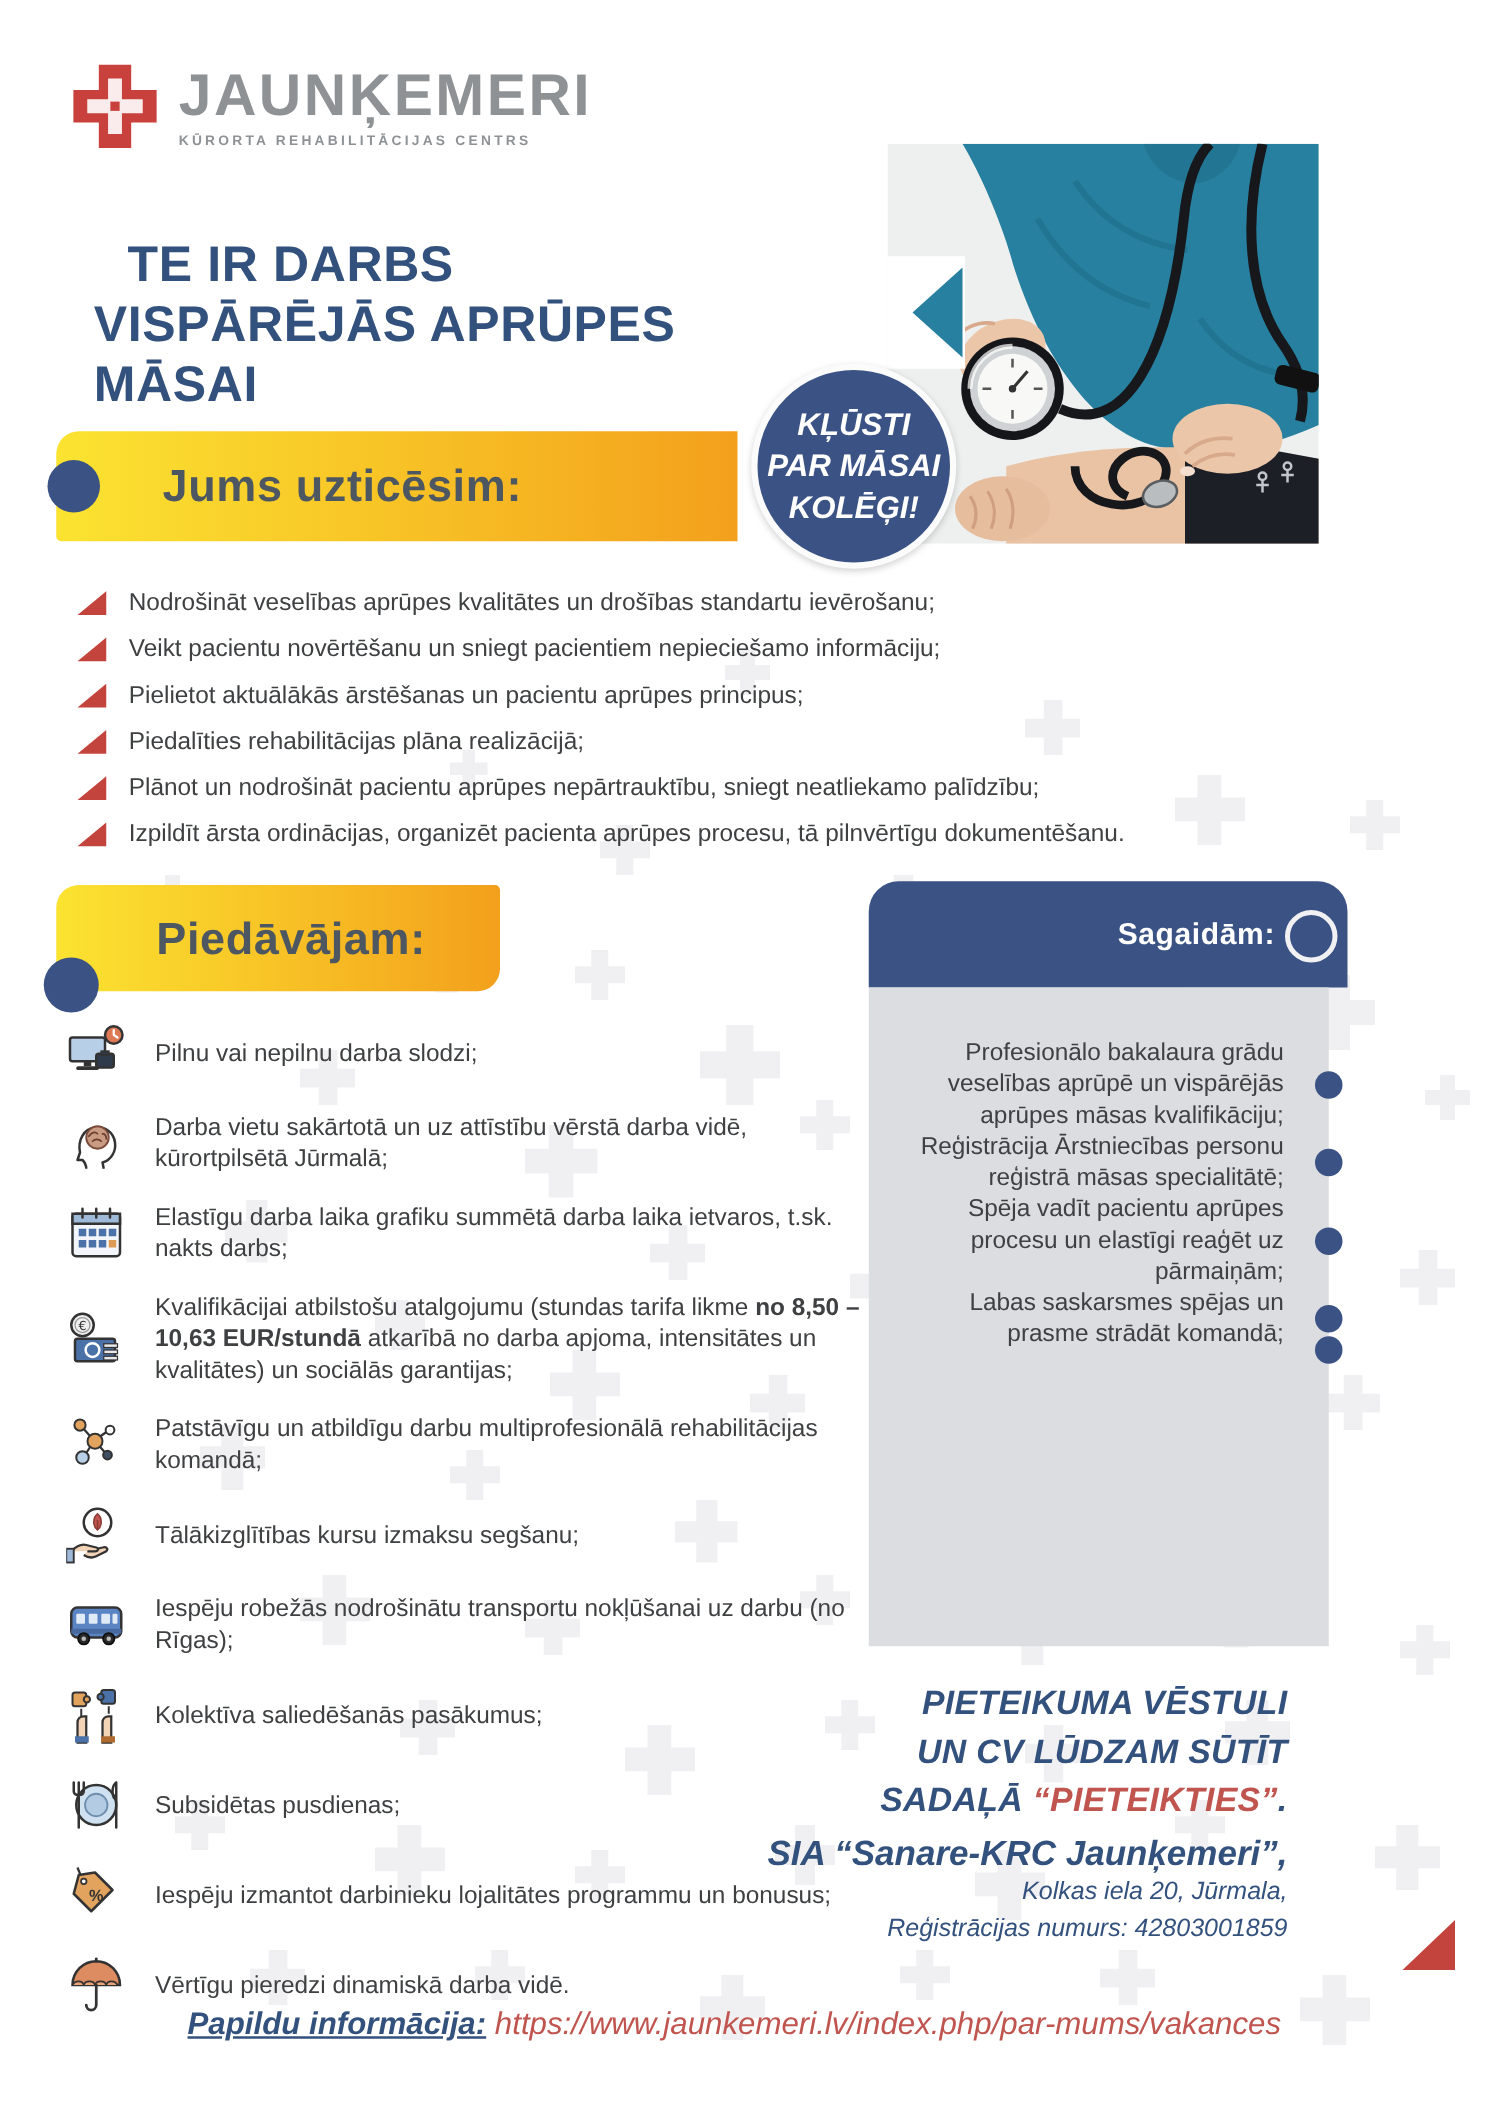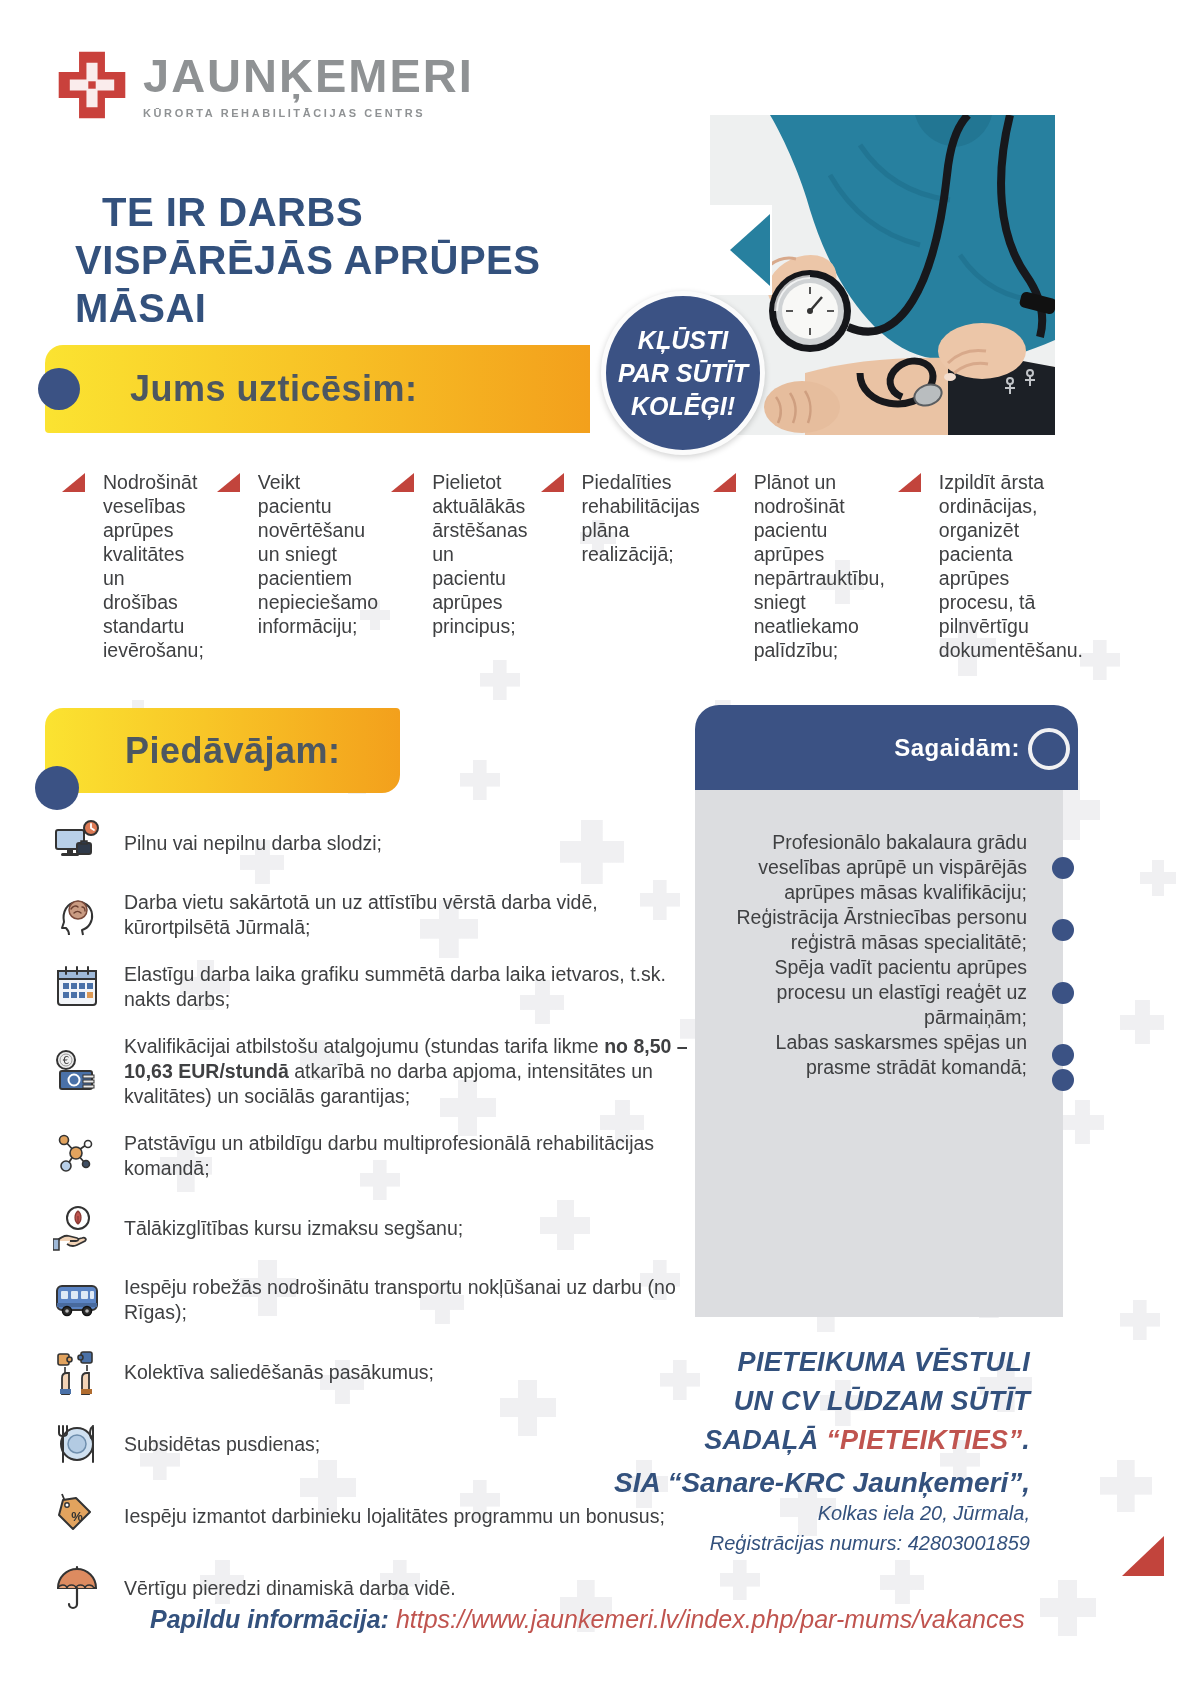--- a/index.html
+++ b/index.html
@@ -44,21 +44,21 @@
   .band2 .band-dot{width:44px;height:44px;left:-10px;top:58px;}
 
   
   .badge{position:absolute;left:601px;top:291px;width:154px;height:154px;border-radius:50%;
     background:var(--blue);border:5px solid #fbfbfb;box-shadow:0 2px 6px rgba(0,0,0,.18);
     display:flex;flex-direction:column;align-items:center;justify-content:center;
     color:#fff;font-style:italic;font-weight:bold;font-size:25px;line-height:33px;text-align:center;}
 
   
   .duties{position:absolute;left:62px;top:470px;width:880px;list-style:none;margin:0;padding:0;
-    display:flex;flex-direction:row;gap:13px;}
+    display:flex;flex-direction:column;gap:13px;}
   .duty-row{display:flex;align-items:flex-start;gap:18px;font-size:19.5px;color:var(--body-text);line-height:24px;}
   .tri{flex:none;width:0;height:0;margin-top:3px;
     border-left:23px solid transparent;border-bottom:19px solid var(--red);}
 
   
   .offers{position:absolute;left:52px;top:818px;width:660px;list-style:none;margin:0;padding:0;
     display:flex;flex-direction:column;gap:22px;}
   .offer-row{display:flex;align-items:center;gap:22px;}
   .offer-icon{flex:none;width:50px;height:50px;display:flex;align-items:center;justify-content:center;}
   .offer-icon svg{width:48px;height:48px;display:block;}
@@ -83,21 +83,21 @@
     color:var(--navy);font-style:italic;font-weight:bold;font-size:27px;line-height:39px;letter-spacing:.3px;}
   .apply .hl{color:var(--salmon);}
   .company{position:absolute;right:170px;top:1468px;width:420px;text-align:right;
     color:var(--navy);font-style:italic;font-size:20px;line-height:30px;}
   .company .cname{font-weight:bold;font-size:28px;}
   .corner-tri{position:absolute;left:1122px;top:1536px;width:0;height:0;
     border-left:42px solid transparent;border-bottom:40px solid var(--red);}
 
   
   .footer{position:absolute;left:150px;top:1605px;font-style:italic;font-size:25px;}
-  .footer .flabel{font-weight:bold;color:var(--navy);}
+  .footer .flabel{font-weight:bold;color:var(--navy);text-decoration:underline;}
   .footer .furl{color:var(--salmon);text-decoration:none;cursor:pointer;}
 </style>
 <title>JAUNĶEMERI</title></head>
 <body>
 
 <div class="page">
 
   <div class="bg-pattern">
       <span class="bg-cross" style="left: 330px; top: 740px; width: 54px; height: 54px;"></span>
       <span class="bg-cross" style="left: 460px; top: 760px; width: 40px; height: 40px;"></span>
@@ -226,21 +226,21 @@
     <div class="t3">MĀSAI</div>
   </h1>
 
   <div class="band band1">
     <span class="band-dot"></span>
     <span class="band-heading">Jums uzticēsim:</span>
   </div>
 
   <div class="badge">
     <span>KĻŪSTI</span>
-    <span>PAR SŪTĪT</span>
+    <span>PAR MĀSAI</span>
     <span>KOLĒĢI!</span>
   </div>
 
   <ul class="duties">
       <li class="duty-row">
         <span class="tri"></span>
         <span>Nodrošināt veselības aprūpes kvalitātes un drošības standartu ievērošanu;</span>
       </li>
       <li class="duty-row">
         <span class="tri"></span>

